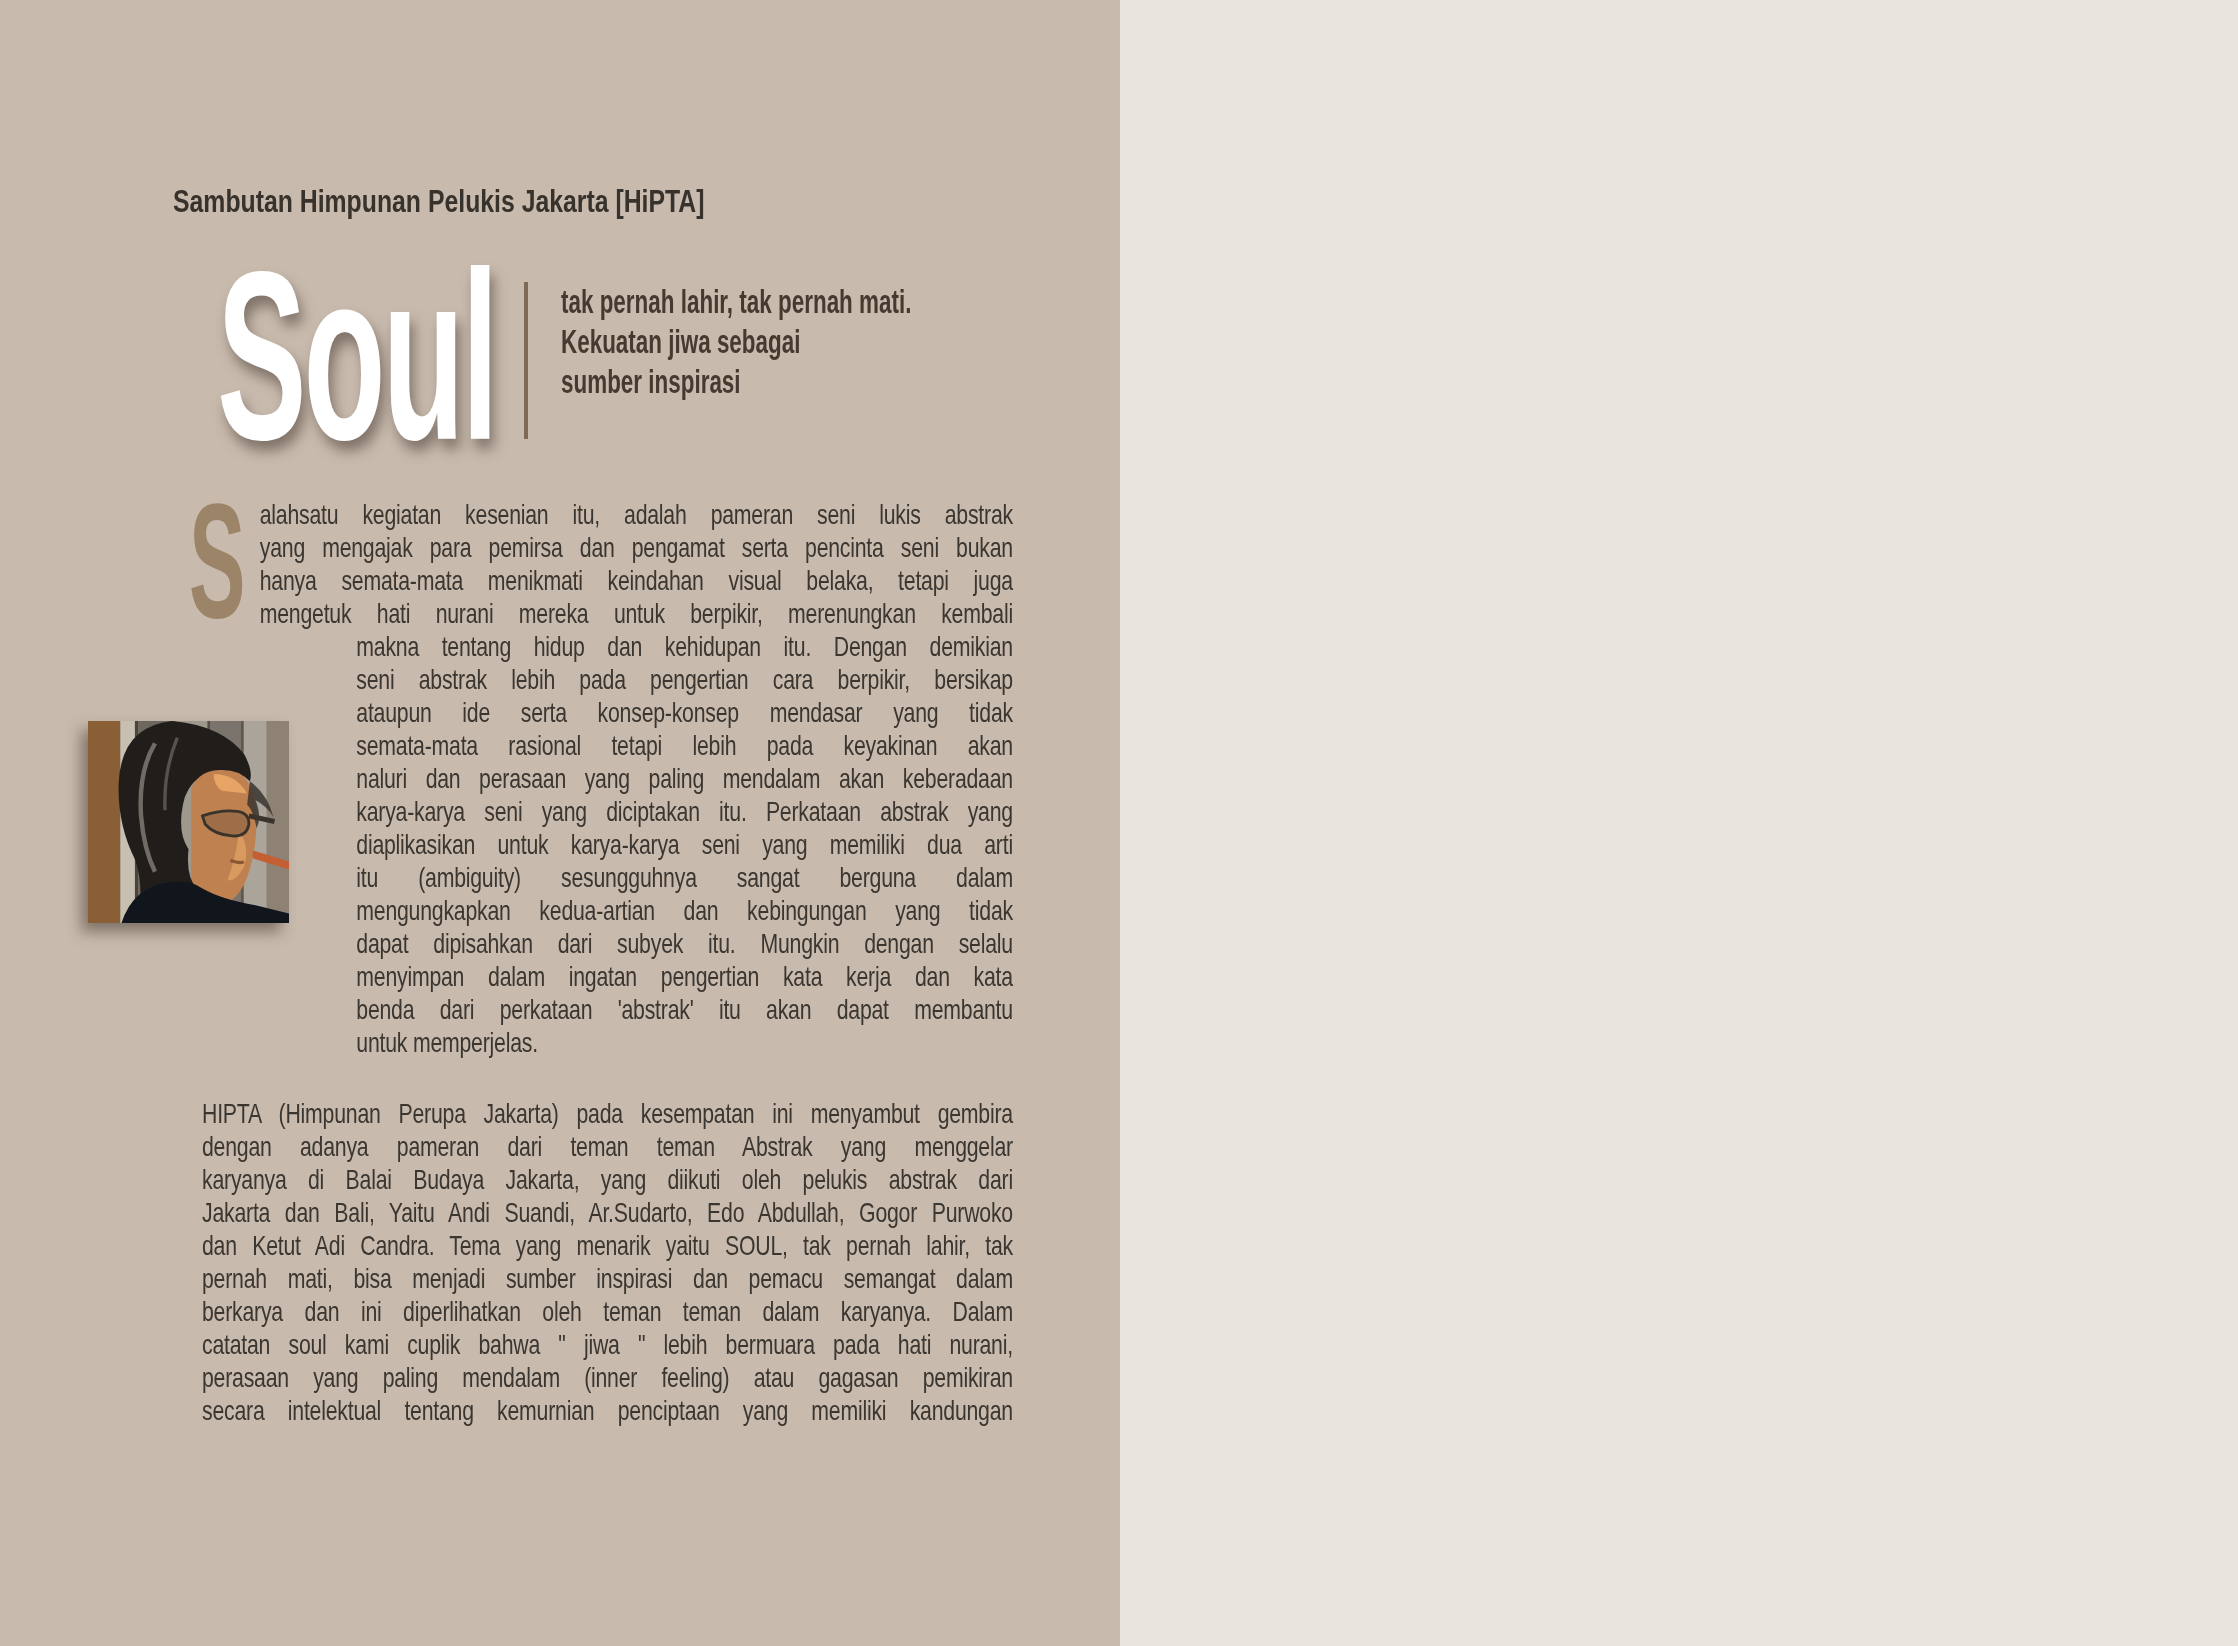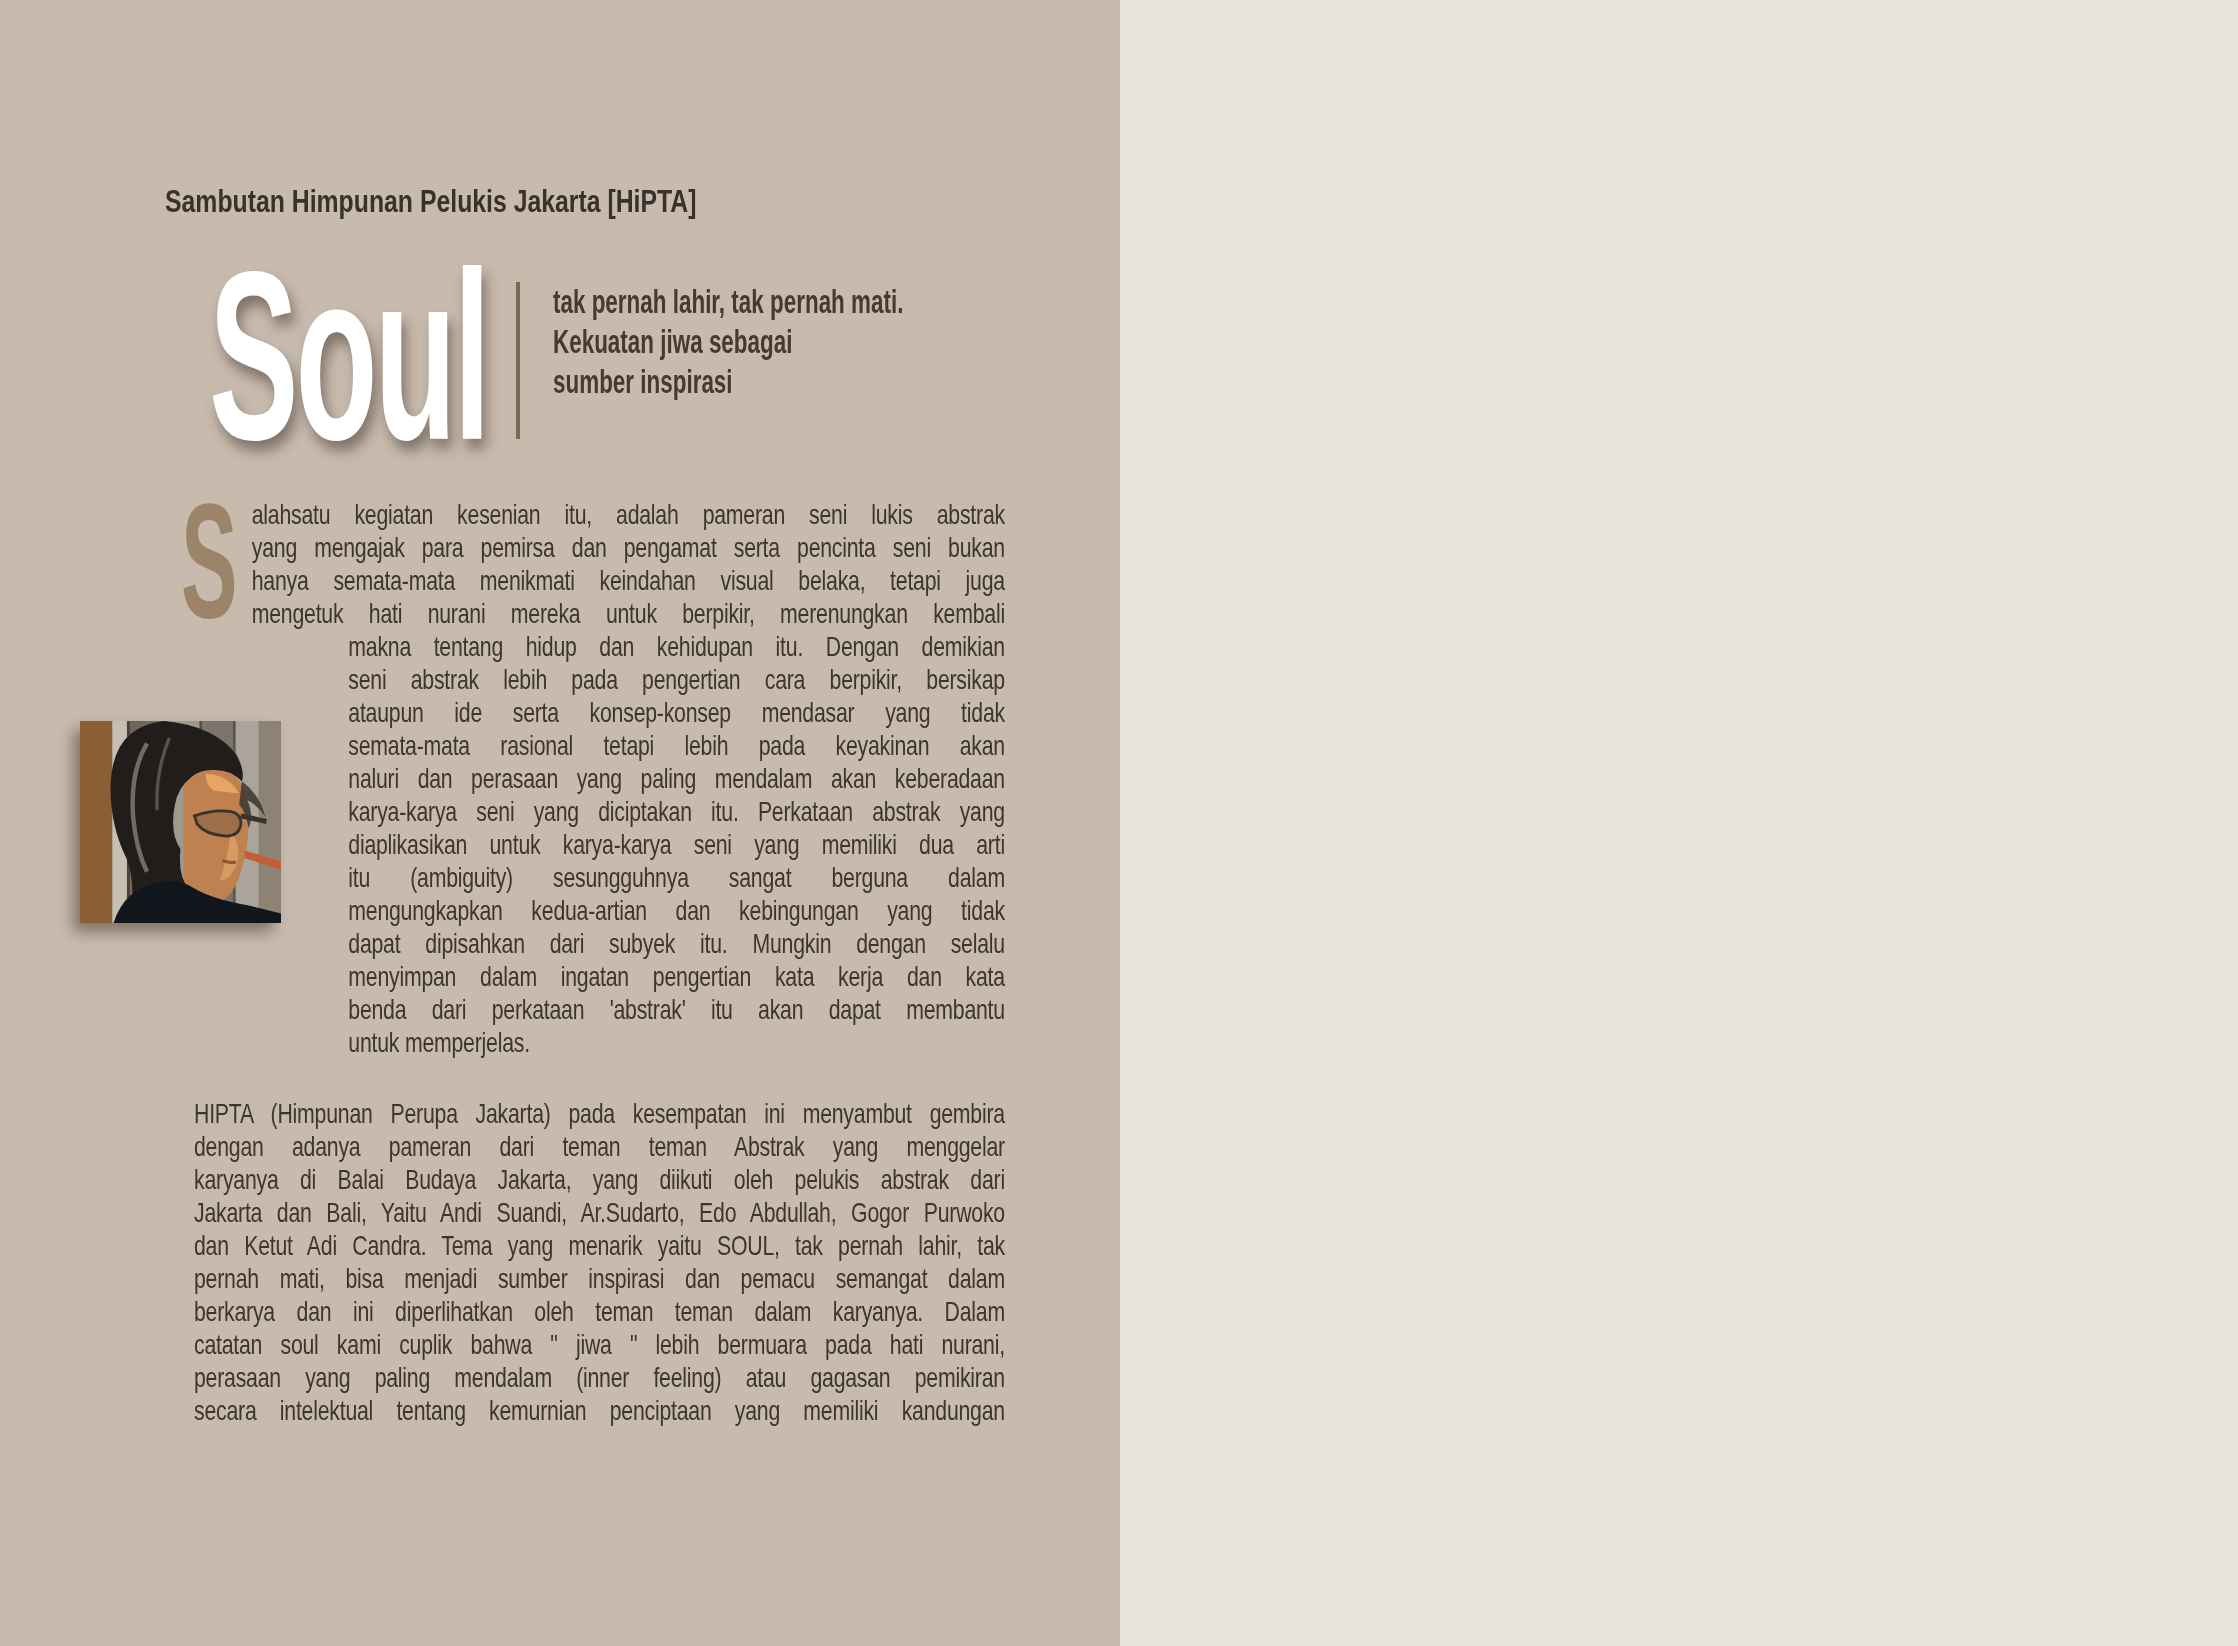--- a/index.html
+++ b/index.html
@@ -1,18 +1,18 @@
 <!DOCTYPE html>
 <html style="font-size:9px"><head>
 <meta charset="utf-8">
 <style>
   html,body{margin:0;padding:0;background:#c8bbae;}
   body{width:2239px;height:1646px;position:relative;font-family:"Liberation Sans",sans-serif;overflow:hidden;}
   .page{position:absolute;top:0;height:1646px;}
-  .page.left{left:4px;width:1120px;background:#c8bbae;}
+  .page.left{left:12px;width:1120px;background:#c8bbae;}
   .page.right{left:1120px;width:1118px;background:#e9e4dd;}
 
   .kicker{position:absolute;left:161px;top:184px;font-size:31px;font-weight:700;color:#37322c;
           transform:scaleX(0.80);transform-origin:left top;white-space:nowrap;}
 
   .soul-title{position:absolute;left:205px;top:236px;font-size:240px;line-height:1;font-weight:700;
           color:#ffffff;letter-spacing:-5.6px;transform:scaleX(0.56);transform-origin:left top;
           text-shadow:7.8px 10px 16.7px rgba(70,55,45,0.55);white-space:nowrap;}
 
   .divider{position:absolute;left:512px;top:282px;width:3.9px;height:157px;background:#7d6955;}

